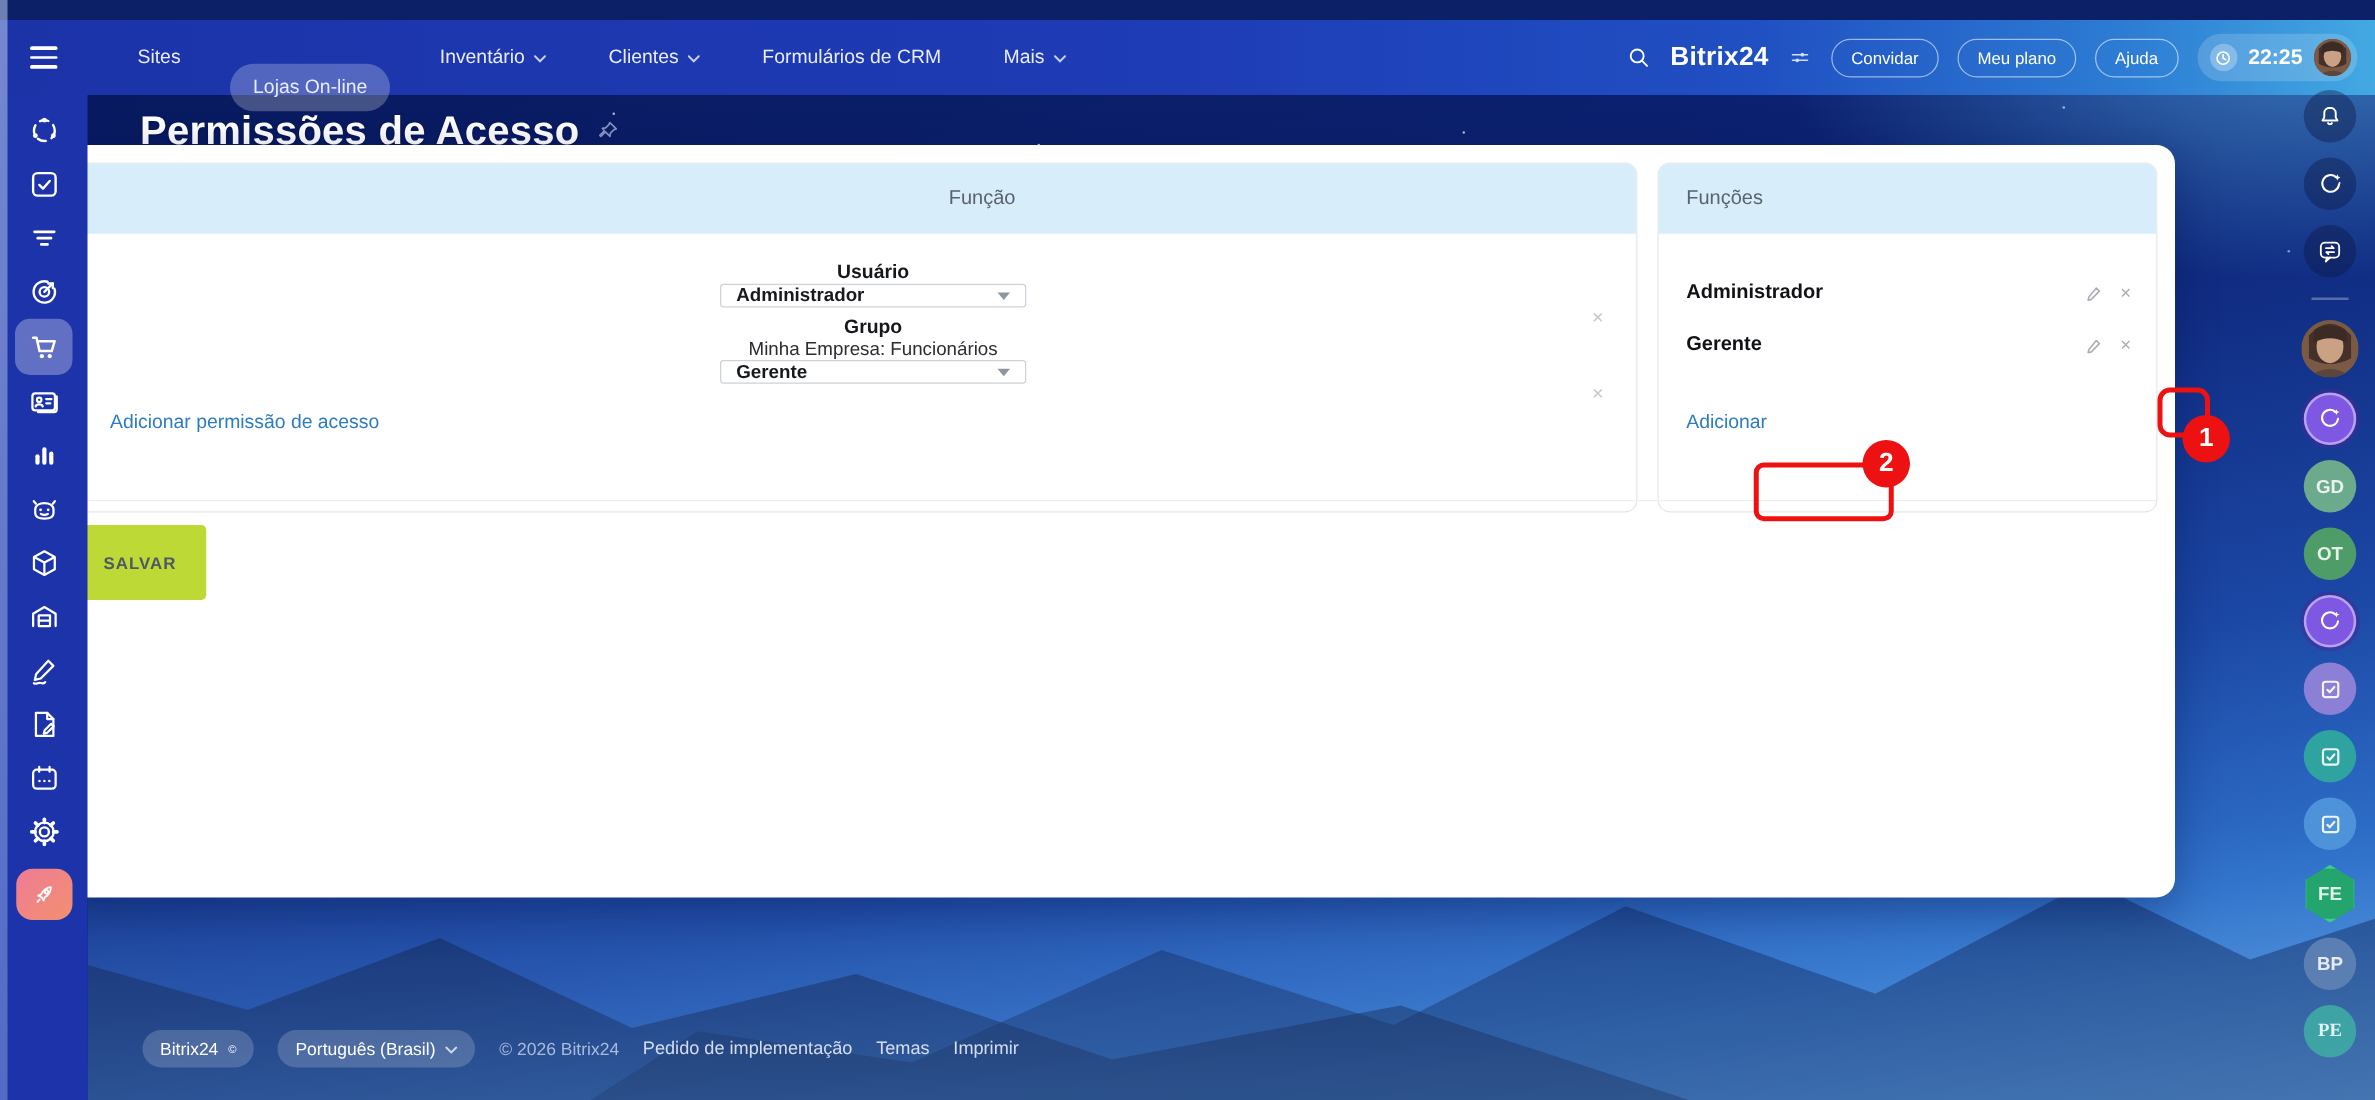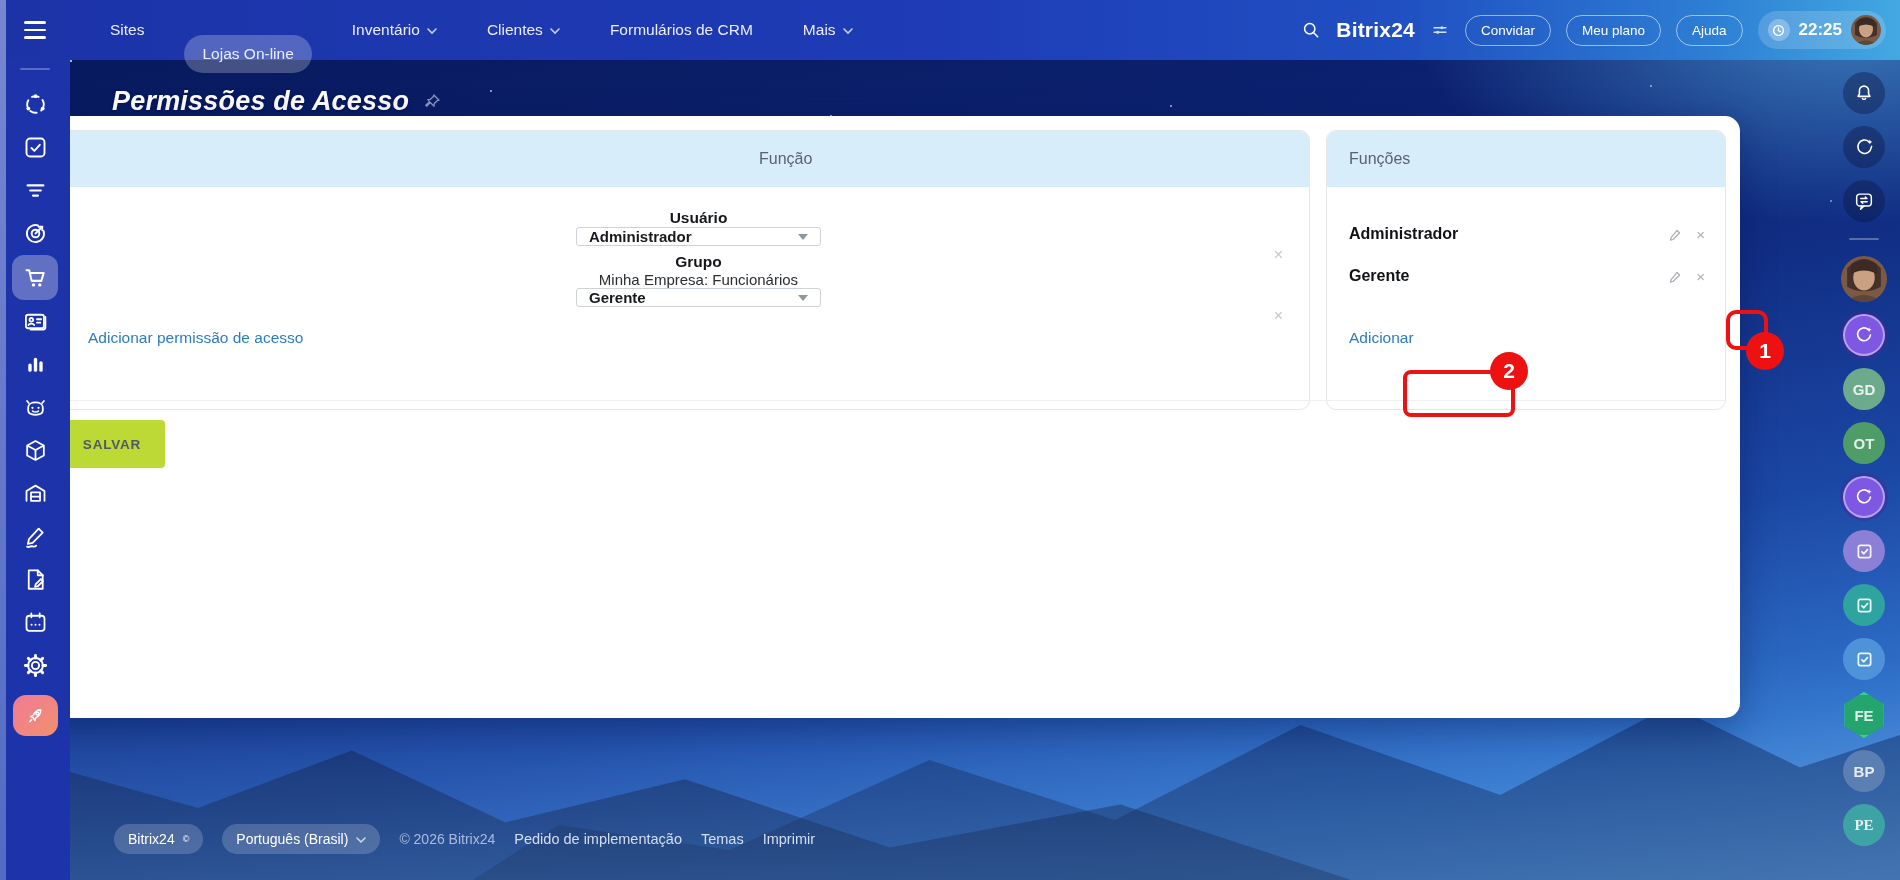--- a/index.html
+++ b/index.html
@@ -1,21 +1,21 @@
 <!DOCTYPE html>
 <html><head>
 <meta charset="utf-8">
 <style>
   * { box-sizing: border-box; margin: 0; padding: 0; }
   html,body { width:1900px; height:880px; overflow:hidden; }
   body { font-family:"Liberation Sans", sans-serif; background:#0c2068; position:relative; }
   svg { display:block; }
 
   
-  .topbar { position:absolute; top:0; left:0; right:0; height:60px; z-index:30;
+  .topbar { position:absolute; top:16px; left:0; right:0; height:60px; z-index:30;
     background:linear-gradient(90deg,#1c33a8 0%,#1e3cb6 50%,#2050c2 74%,#2d7ed4 90%,#43a9e2 100%);
     display:flex; align-items:center; }
   .hamburger { width:70px; display:flex; flex-direction:column; gap:5px; align-items:center; cursor:pointer; }
   .hamburger i { width:22px; height:2.4px; background:#fff; border-radius:2px; }
   .nav { display:flex; align-items:center; gap:30px; margin-left:30px; }
   .nav-item { display:flex; align-items:center; gap:7px; color:#e9edff; font-size:15.5px;
     height:38px; padding:0 10px; border-radius:20px; white-space:nowrap; cursor:pointer; }
   .nav-item.active { background:rgba(255,255,255,.24); padding:0 18px;margin-top:48px; }
   .caret { width:10px; height:7px; opacity:.75; margin-top:2px; }
   .top-right { margin-left:auto; display:flex; align-items:center; gap:15px; padding-right:14px; }
@@ -60,22 +60,22 @@
       1760px 140px 0 rgba(255,255,255,.5), 700px 330px 0 rgba(255,255,255,.3); }
   .mtn1 { position:absolute; bottom:0; right:0; width:78%; height:250px; background:rgba(14,40,100,.55);
     clip-path:polygon(0 100%,6% 78%,18% 88%,32% 52%,45% 76%,58% 38%,72% 66%,84% 30%,93% 55%,100% 42%,100% 100%); }
   .mtn2 { position:absolute; bottom:0; left:0; width:70%; height:180px; background:rgba(8,22,68,.5);
     clip-path:polygon(0 100%,0 40%,10% 60%,22% 28%,34% 68%,48% 44%,64% 82%,82% 58%,100% 100%); }
   .sea-glow { position:absolute; bottom:0; left:0; right:0; height:220px;
     background:linear-gradient(180deg,rgba(120,180,235,0),rgba(120,185,240,.25)); }
 
   
   .page-title-row { position:absolute; left:42px; top:26px; display:flex; align-items:center; gap:13px; z-index:5; }
-  .page-title { color:#fff; font-size:27px; font-weight:bold; letter-spacing:.2px;
-    text-shadow:0 1px 3px rgba(0,0,40,.4);font-style:italic; }
+  .page-title { color:#fff; font-size:32px; font-weight:bold; letter-spacing:.2px;
+    text-shadow:0 1px 3px rgba(0,0,40,.4); }
   .pin-icon { opacity:.6; cursor:pointer; }
 
   
   .maincard { position:absolute; left:40px; top:116px; width:1700px; height:602px; background:#fff;
     border-radius:15px; box-shadow:0 10px 34px rgba(0,15,70,.35); z-index:5; }
   .subcard { position:absolute; top:14px; height:280px; border:1px solid #e3e7ea; border-radius:10px;
     background:#fff; overflow:hidden;text-align:center; }
   .func-card { left:18px; width:1252px; }
   .roles-card { left:1286px; width:400px; }
   .subhead { height:56px; background:#d7eefa; display:flex; align-items:center;
@@ -97,21 +97,21 @@
   .add-perm { position:absolute; left:29px; top:198px; }
 
   .role-row { display:flex; align-items:center; height:42px; padding:0 20px 0 22px; }
   .role-row.first { margin-top:26px; }
   .role-name { font-weight:bold; font-size:16px; color:#101215; }
   .role-icons { margin-left:auto; display:flex; align-items:center; gap:13px; }
   .role-icons .ico { cursor:pointer; color:#a9aeb4; font-size:15px; line-height:1; }
   .roles-add { position:absolute; left:22px; top:198px; }
 
   .card-divider { position:absolute; left:18px; right:15px; top:284px; height:1px; background:#edf0f2; }
-  .save-btn { position:absolute; left:19px; top:304px; width:106px; height:48px; background:#bdd935;
+  .save-btn { position:absolute; left:19px; top:304px; width:106px; height:60px; background:#bdd935;
     border:none; border-radius:4px; color:#4e5a66; font-weight:bold; font-size:13.5px; letter-spacing:.8px;
     font-family:"Liberation Sans",sans-serif; display:grid; place-items:center; cursor:pointer;text-align:center; }
 
   
   .ann-box { position:absolute; border:4px solid #ee1111; background:transparent; z-index:70; }
   .ann1 { left:1726px; top:310px; width:42px; height:40px; border-radius:10px; }
   .ann2 { left:1403px; top:370px; width:112px; height:47px; border-radius:8px; }
   .ann-badge { position:absolute; width:38px; height:38px; border-radius:50%; background:#ee1111;
     color:#fff; font-weight:bold; font-size:21px; display:grid; place-items:center; z-index:71; }
   .badge1 { left:1746px; top:332px; }

